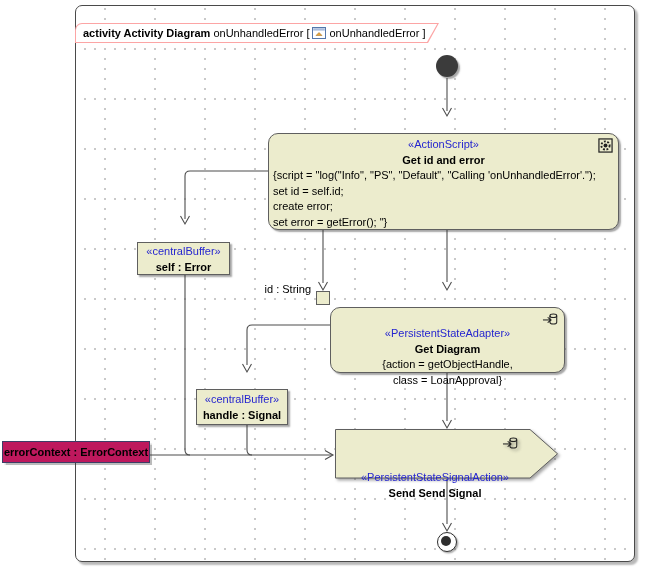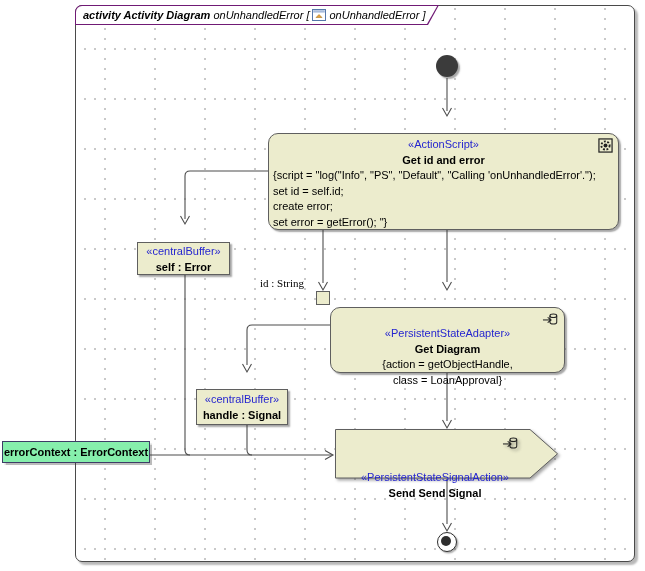--- a/index.html
+++ b/index.html
@@ -12,24 +12,23 @@
     background:#fff; border:1px solid #4a4a4a; border-radius:7px;
     box-shadow:3px 3px 2px rgba(0,0,0,0.28);
     background-image:
       radial-gradient(circle, #c9c9c9 0.9px, rgba(0,0,0,0) 1.2px),
       radial-gradient(circle, #c9c9c9 0.9px, rgba(0,0,0,0) 1.2px);
     background-size:10px 50px, 50px 10px;
     background-position:4px 18px, 4px 18px;
   }
 
   .tab-outer {
-    position:absolute; left:75px; top:5px; width:364px; height:20px;
-    background:#701a75; border-top-left-radius:7px;
+    position:absolute; left:75px; top:23px; width:364px; height:20px;
+    background:#fca5a5; border-top-left-radius:7px;
     clip-path:polygon(0 0, 100% 0, calc(100% - 11px) 100%, 0 100%);
-    font-style:italic;
   }
   .tab-inner {
     position:absolute; left:1px; top:1px; right:1.8px; bottom:1px;
     background:#fff; border-top-left-radius:6px;
     clip-path:polygon(0 0, 100% 0, calc(100% - 10.2px) 100%, 0 100%);
     line-height:18px; padding-left:7px; white-space:nowrap;
   }
   .tab-inner b { font-weight:bold; }
   .tab-icon { display:inline-block; vertical-align:-2px; margin:0 3px; }
 
@@ -49,32 +48,32 @@
 
   .action-script { left:268px; top:117px; width:351px; height:97px; padding-top:3px; }
   .error-buffer  { left:137px; top:226px; width:93px;  height:33px; padding-top:1px; }
   .get-handle    { left:330px; top:291px; width:235px; height:66px; padding-top:18px; }
   .handle-buffer { left:196px; top:373px; width:92px;  height:36px; padding-top:2px; }
 
   .pin {
     position:absolute; left:316px; top:291px; width:14px; height:14px;
     background:#ececcd; border:1px solid #5f5f5f; z-index:4;
   }
-  .pin-label { position:absolute; left:253px; top:277px; width:58px; text-align:center; z-index:3;font-family:Liberation Serif, serif; }
+  .pin-label { position:absolute; left:253px; top:283px; width:58px; text-align:right; z-index:3; }
 
   .send-signal { position:absolute; left:335px; top:429px; width:224px; height:50px; z-index:3; }
   .send-signal svg { filter:drop-shadow(2px 2px 1.5px rgba(60,60,60,0.45)); }
   .send-signal .sig-text {
     position:absolute; left:0; top:6px; width:200px; text-align:center; line-height:15.5px;margin-top:35px;
   }
   .sig-icon { position:absolute; top:7px; right:40px; z-index:4; }
 
   .param-node {
     position:absolute; left:2px; top:441px; width:148px; height:22px; z-index:5;
-    background:#86efac; border:1px solid #3d3d66;
+    background:#be185d; border:1px solid #3d3d66;
     font-weight:bold; text-align:center; line-height:20px;
     box-shadow:1.5px 1.5px 1px rgba(60,60,60,0.35);
   }
 
   .initial-node {
     position:absolute; left:436px; top:55px; width:22px; height:22px; z-index:3;
     background:#3b3b3b; border-radius:50%;
     box-shadow:2px 2px 1.5px rgba(60,60,60,0.45);
   }
   .final-node {

